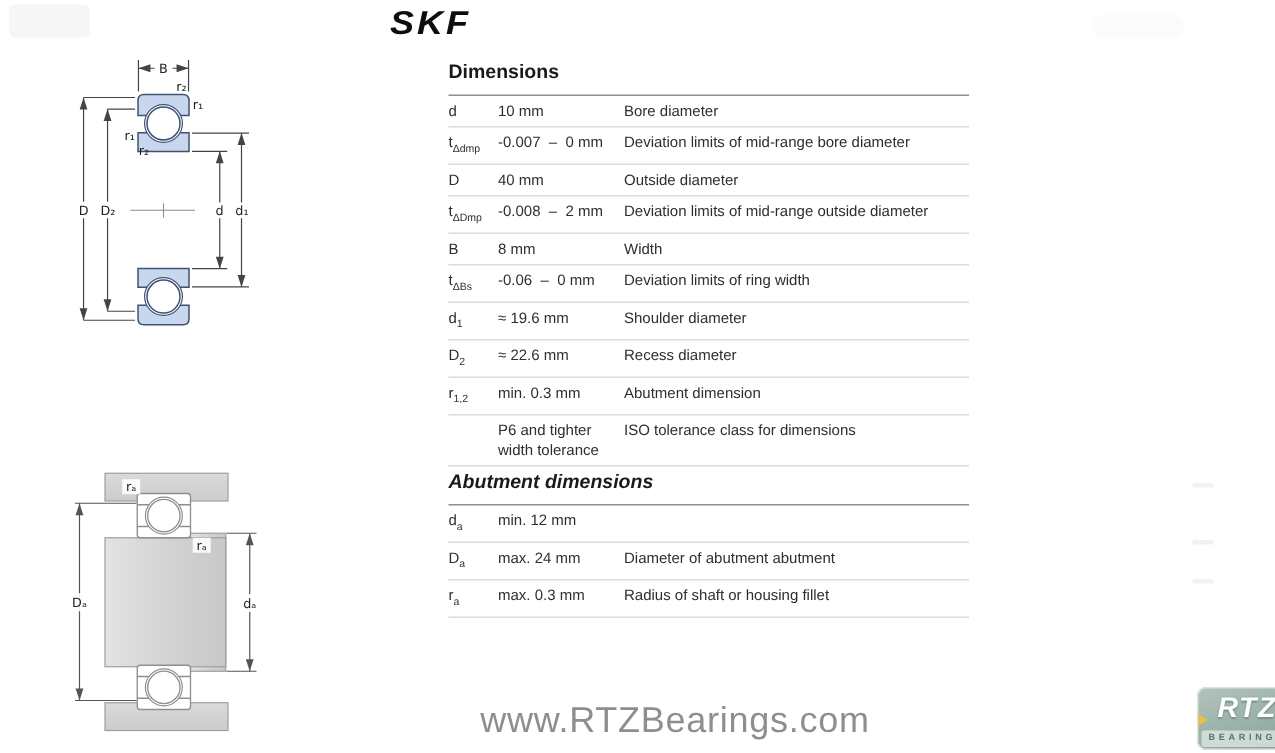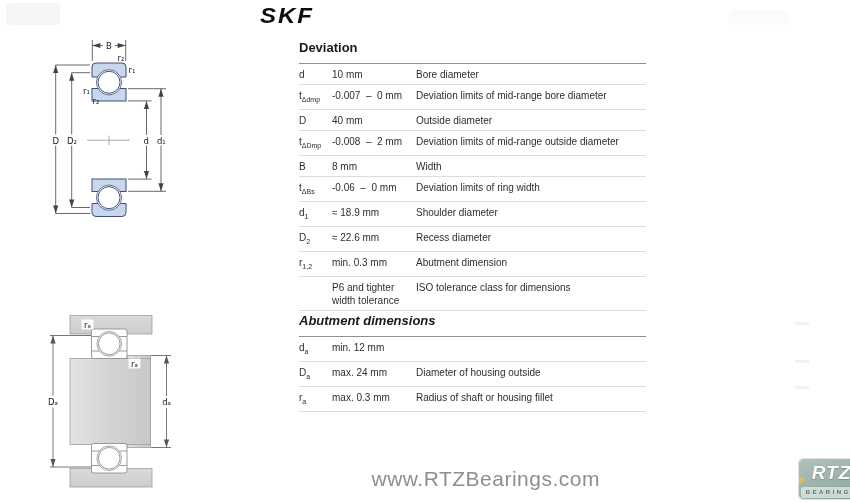--- a/index.html
+++ b/index.html
@@ -42,22 +42,22 @@
     display:grid;grid-template-columns:33px 84px 1fr;
     border-bottom:1px solid #dcdcdc;
     padding:4px 0 3px 0;min-height:13px;align-items:start;
   }
   .cell{padding-right:4px;}
   .sym sub{font-size:7px;}
   .val{white-space:pre-wrap;}
 
   
   .watermark{
-    left:300px;top:467px;width:300px;text-align:right;
-    font-size:21px;color:#8e8e8e;letter-spacing:.5px;
+    left:300px;top:467px;width:300px;text-align:center;
+    font-size:24px;color:#8e8e8e;letter-spacing:.5px;
   }
 
   
   .rtz{
     left:798px;top:458px;width:67px;height:42px;
     border-radius:6px;
     background:linear-gradient(160deg,#b3c3bc 0%,#93ada2 70%,#86a398 100%);
     box-shadow:0 0 0 1px #dbe3df inset;
   }
   .rtz-text{
@@ -224,21 +224,21 @@
   </g>
 
   <g font-size="8.5" fill="#222" text-anchor="middle">
     <text x="87.5" y="327.5">rₐ</text>
     <text x="134.5" y="366.5">rₐ</text>
     <text x="53" y="404.5">Dₐ</text>
     <text x="166.5" y="405">dₐ</text>
   </g>
 </svg>
 
-<div class="abs sec-title t-dim">Deviation</div>
+<div class="abs sec-title t-dim">Dimensions</div>
 <div class="abs dtable tb-dim" id="dim-table">
     <div class="trow">
       <div class="cell sym"><span>d</span></div>
       <div class="cell val">10 mm</div>
       <div class="cell desc">Bore diameter</div>
     </div>
     <div class="trow">
       <div class="cell sym"><span>t</span><sub>Δdmp</sub></div>
       <div class="cell val">-0.007  –  0 mm</div>
       <div class="cell desc">Deviation limits of mid-range bore diameter</div>
@@ -258,21 +258,21 @@
       <div class="cell val">8 mm</div>
       <div class="cell desc">Width</div>
     </div>
     <div class="trow">
       <div class="cell sym"><span>t</span><sub>ΔBs</sub></div>
       <div class="cell val">-0.06  –  0 mm</div>
       <div class="cell desc">Deviation limits of ring width</div>
     </div>
     <div class="trow">
       <div class="cell sym"><span>d</span><sub>1</sub></div>
-      <div class="cell val">≈ 18.9 mm</div>
+      <div class="cell val">≈ 19.6 mm</div>
       <div class="cell desc">Shoulder diameter</div>
     </div>
     <div class="trow">
       <div class="cell sym"><span>D</span><sub>2</sub></div>
       <div class="cell val">≈ 22.6 mm</div>
       <div class="cell desc">Recess diameter</div>
     </div>
     <div class="trow">
       <div class="cell sym"><span>r</span><sub>1,2</sub></div>
       <div class="cell val">min. 0.3 mm</div>
@@ -287,21 +287,21 @@
 
 <div class="abs sec-title t-abut">Abutment dimensions</div>
 <div class="abs dtable tb-abut" id="abut-table">
     <div class="trow">
       <div class="cell sym"><span>d</span><sub>a</sub></div>
       <div class="cell val">min. 12 mm</div>
     </div>
     <div class="trow">
       <div class="cell sym"><span>D</span><sub>a</sub></div>
       <div class="cell val">max. 24 mm</div>
-      <div class="cell desc">Diameter of housing outside</div>
+      <div class="cell desc">Diameter of abutment abutment</div>
     </div>
     <div class="trow">
       <div class="cell sym"><span>r</span><sub>a</sub></div>
       <div class="cell val">max. 0.3 mm</div>
       <div class="cell desc">Radius of shaft or housing fillet</div>
     </div>
   </div>
 
 <div class="abs watermark">www.RTZBearings.com</div>
 

